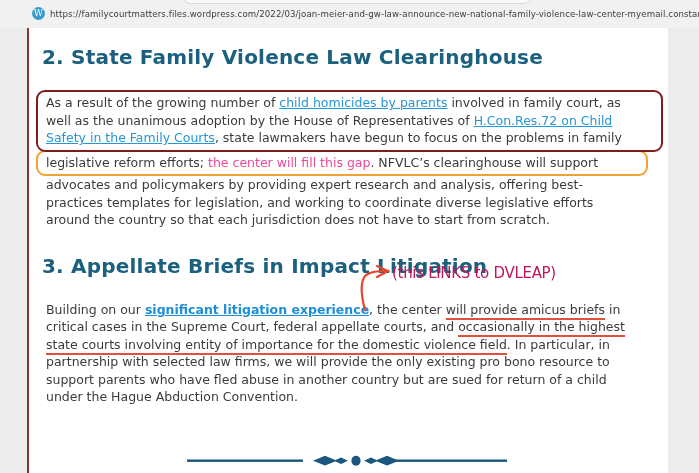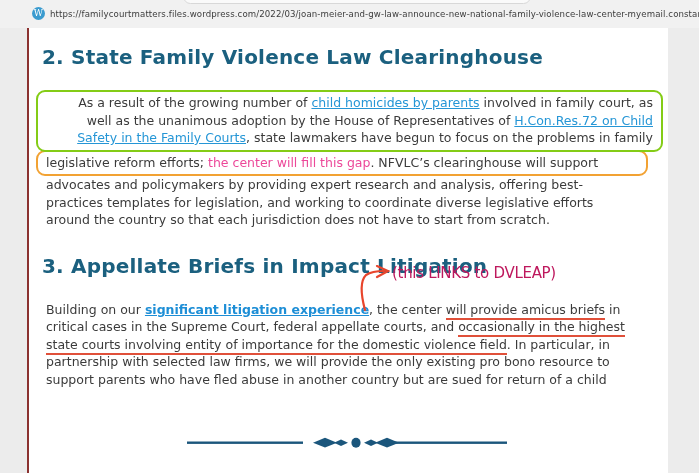--- a/index.html
+++ b/index.html
@@ -48,21 +48,21 @@
   .h2-heading { margin-bottom:21px; }
   .h3-heading { margin-top:25px; margin-bottom:23px; }
 
   .bodyline {
     font-size:12.5px; line-height:17.5px; color:#3b3b3b;
     white-space:nowrap;
   }
   .plainwrap { margin-left:10px; }
 
   .annot-box { border-radius:9px; padding:2px 8px 3px 8px; width:627px; }
-  .box-purple { border:2px solid #84cc16; margin-bottom:-2px; position:relative; z-index:1;text-align:right; }
+  .box-purple { border:2px solid #7f1d1d; margin-bottom:-2px; position:relative; z-index:1; }
   .box-orange { border:2px solid #f2a233; width:612px; }
 
   a.doclink { color:#2596d6; text-decoration:underline; cursor:pointer; }
   a.doclink-bold { color:#1d8ed6; font-weight:bold; text-decoration:underline; cursor:pointer; }
   .boldtext { font-weight:normal; color:#ec4899; }
   .redline { border-bottom:2px solid #e0503a; padding-bottom:1px; }
 
   
   .annotation-label {
     position:absolute; left:363px; top:236px;
@@ -126,20 +126,21 @@
       <span>Building on our </span><a class="doclink-bold">significant litigation experience</a><span>, the center </span><span class="redline">will provide amicus briefs</span><span> in</span>
     </div>
     <div class="bodyline">
       <span>critical cases in the Supreme Court, federal appellate courts, and </span><span class="redline">occasionally in the highest</span>
     </div>
     <div class="bodyline">
       <span class="redline">state courts involving entity of importance for the domestic violence field</span><span>. In particular, in</span>
     </div>
     <div class="bodyline">partnership with selected law firms, we will provide the only existing pro bono resource to</div>
     <div class="bodyline">support parents who have fled abuse in another country but are sued for return of a child</div>
+    <div class="bodyline">under the Hague Abduction Convention.</div>
   </div>
 
   <div class="divider-wrap">
     <svg width="320" height="14" viewBox="0 0 320 14">
       <rect x="0" y="5.5" width="116" height="2.4" fill="#1b567c"></rect>
       <polygon points="126,6.7 138,1.8 150,6.7 138,11.6" fill="#1b567c"></polygon>
       <polygon points="147,6.7 154,3.4 161,6.7 154,10" fill="#1b567c"></polygon>
       <ellipse cx="169" cy="6.7" rx="4.6" ry="5" fill="#1b567c"></ellipse>
       <polygon points="177,6.7 184,3.4 191,6.7 184,10" fill="#1b567c"></polygon>
       <polygon points="188,6.7 200,1.8 212,6.7 200,11.6" fill="#1b567c"></polygon>

